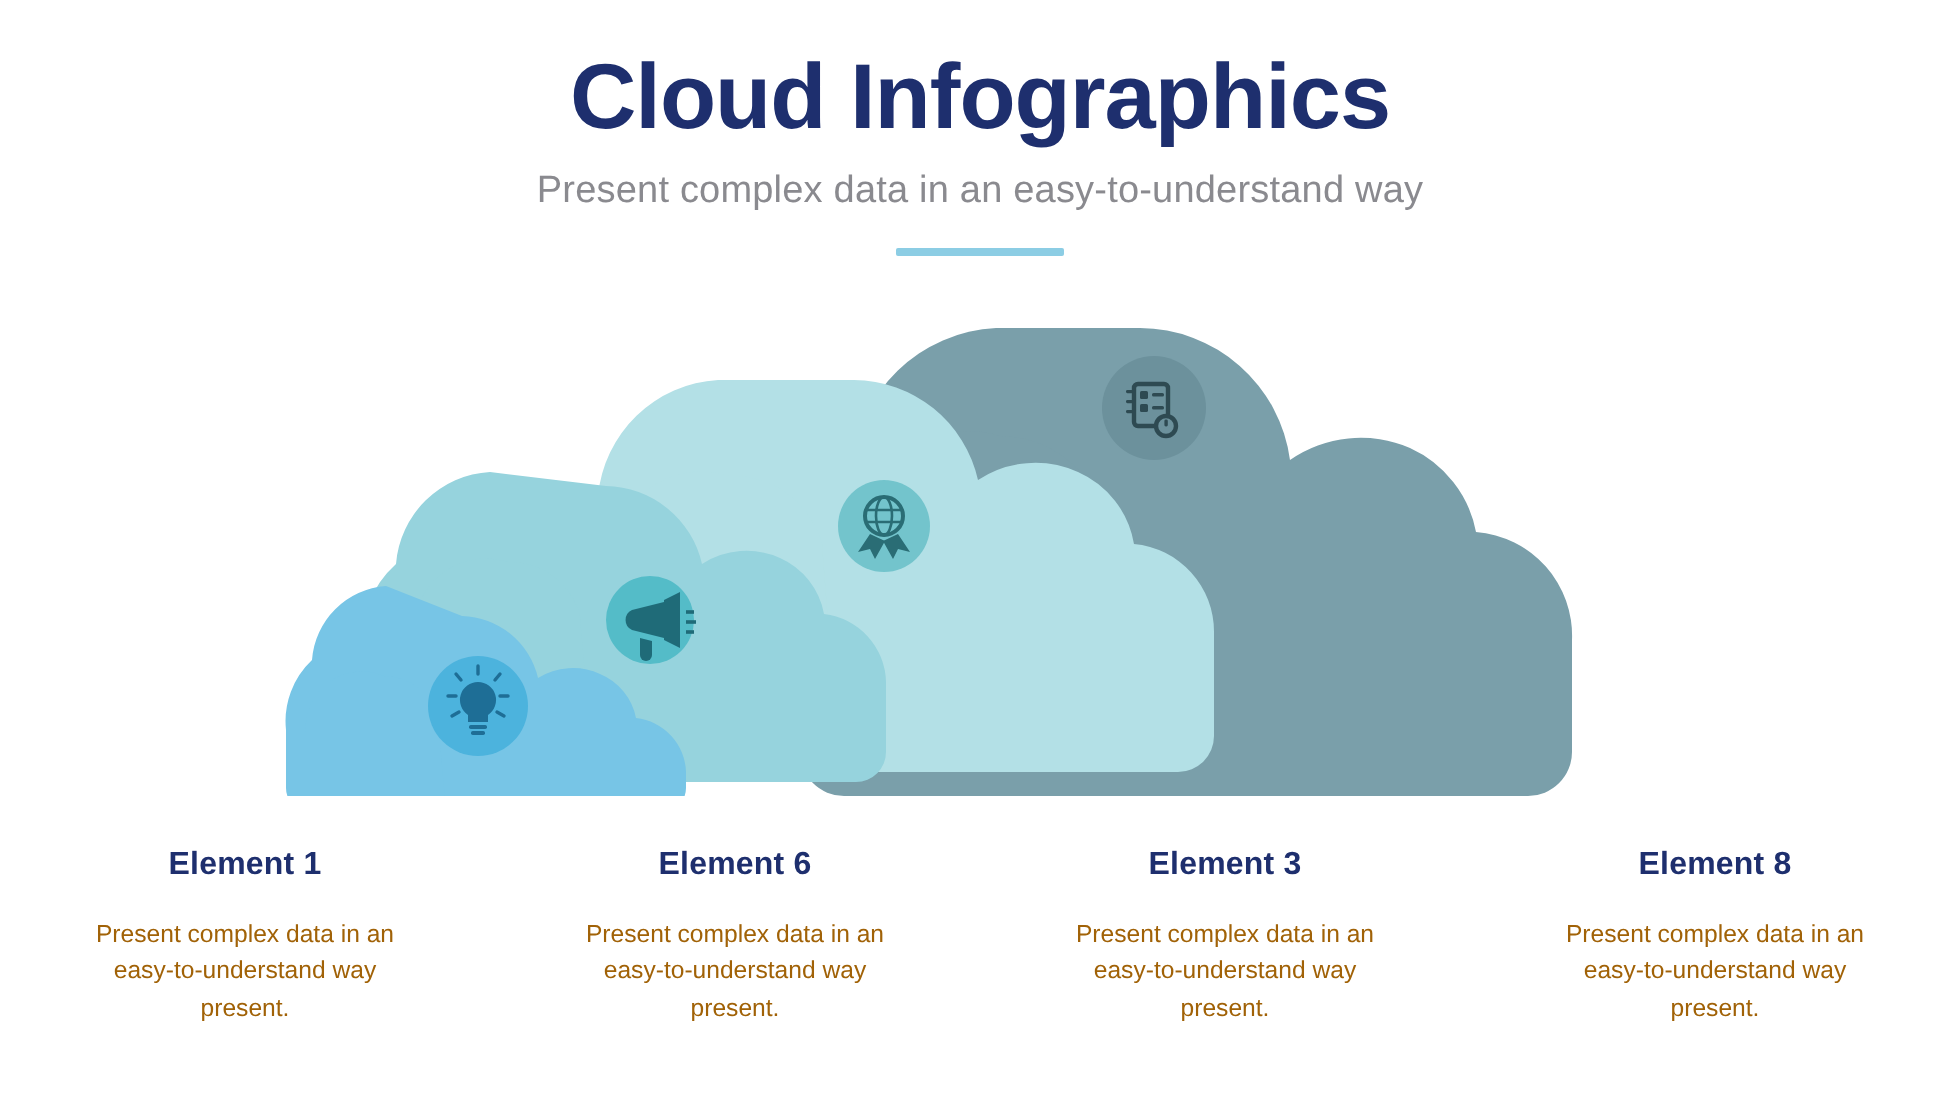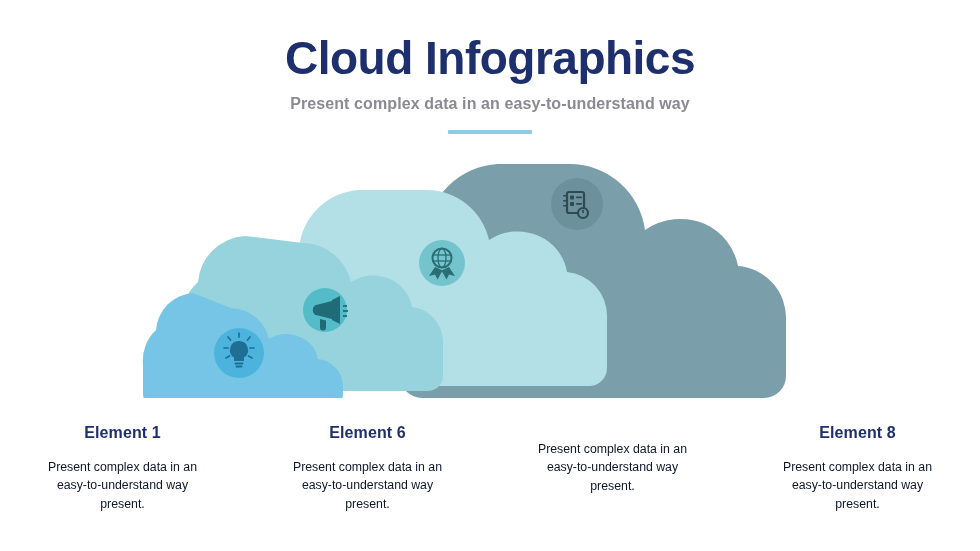--- a/index.html
+++ b/index.html
@@ -18,39 +18,39 @@
   .slide {
     position: relative;
     width: 980px;
     height: 551px;
     background: #ffffff;
   }
 
   
   .header {
     position: absolute;
-    top: 34px;
+    top: 24px;
     left: 0;
     width: 980px;
     text-align: center;
   }
   .title {
     font-size: 46px;
     font-weight: bold;
     color: #1e2f6e;
     letter-spacing: -0.5px;
     line-height: 1.05;
     margin: 0;
   }
   .subtitle {
-    font-size: 16px;
+    font-size: 19px;
     color: #8a8a8f;
     margin: 13px 0 0 0;
     letter-spacing: 0.1px;
-    font-weight: bold;
+    font-weight: normal;
   }
   .accent-bar {
     width: 84px;
     height: 4px;
     background: #8ccde4;
     margin: 17px auto 0 auto;
     border-radius: 1px;
   }
 
   
@@ -83,21 +83,21 @@
   }
   .element-title {
     font-size: 16px;
     font-weight: bold;
     color: #1e2f6e;
     margin: 0 0 10px 0;
     letter-spacing: 0.1px;
   }
   .element-desc {
     font-size: 12.3px;
-    color: #0f172a;
+    color: #a16207;
     line-height: 1.5;
     margin: 16px;
     padding: 0 10px;
   }
 </style>
 </head>
 <body>
 
 <div class="slide">
 
@@ -261,20 +261,21 @@
       <div class="element-title">Element 1</div>
       <div class="element-desc">Present complex data in an easy-to-understand way present.</div>
     </div>
 
     <div class="element-col">
       <div class="element-title">Element 6</div>
       <div class="element-desc">Present complex data in an easy-to-understand way present.</div>
     </div>
 
     <div class="element-col">
+      <div class="element-title">Element 3</div>
       <div class="element-desc">Present complex data in an easy-to-understand way present.</div>
     </div>
 
     <div class="element-col">
       <div class="element-title">Element 8</div>
       <div class="element-desc">Present complex data in an easy-to-understand way present.</div>
     </div>
 
   </div>
 

